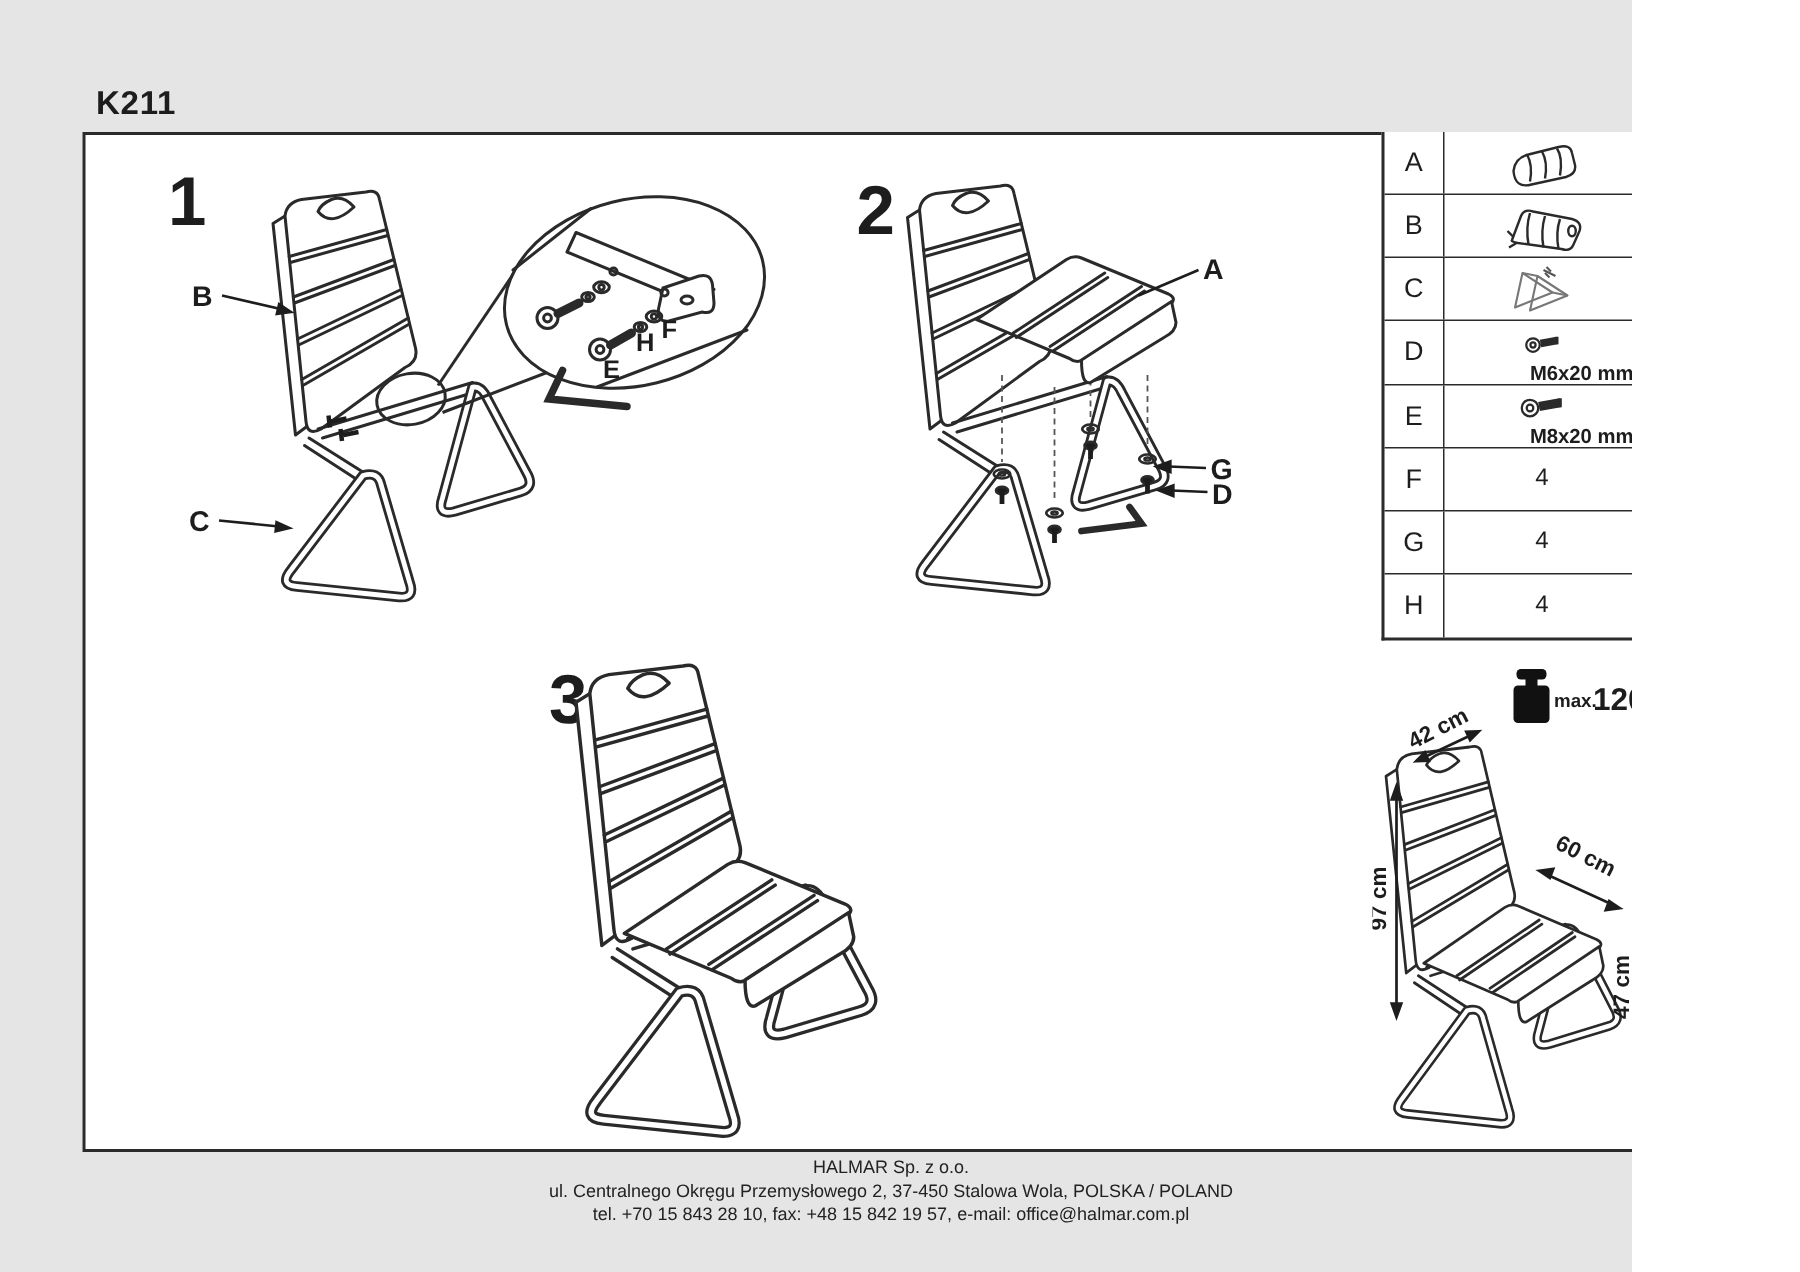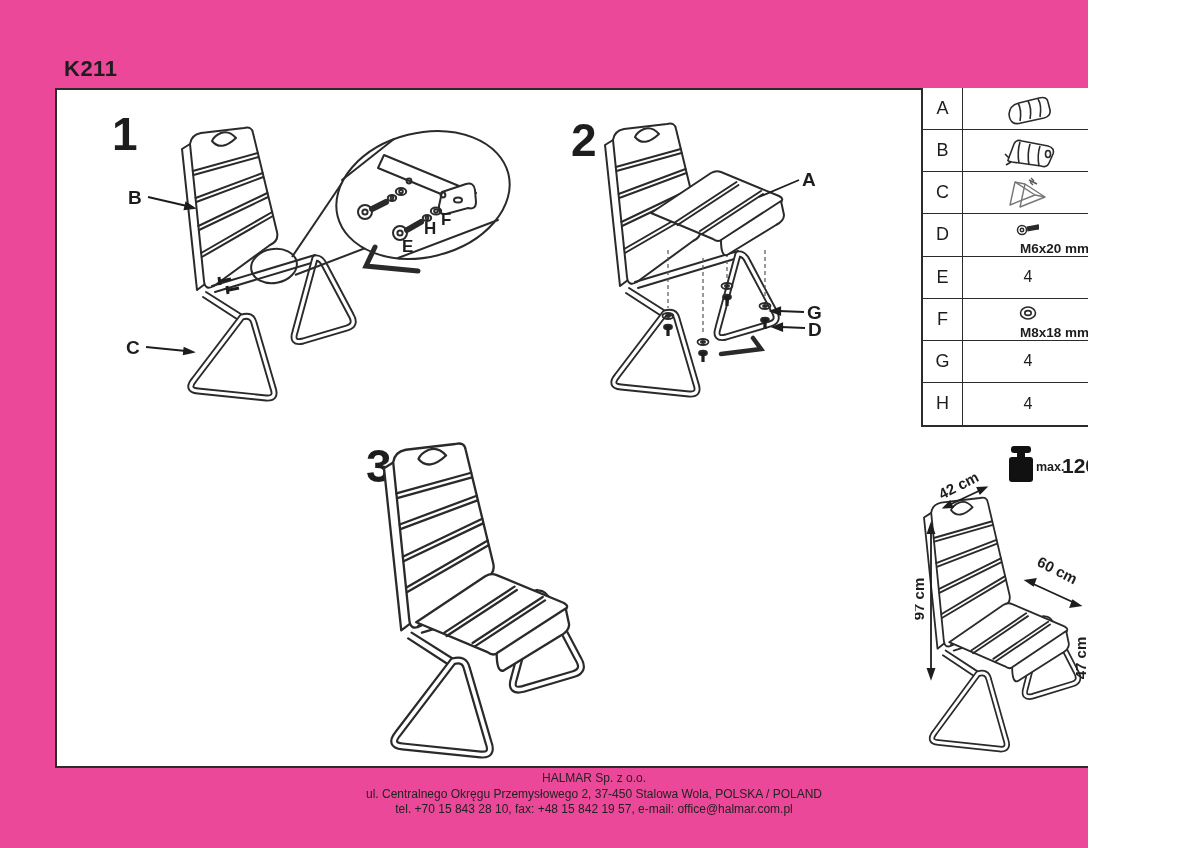--- a/index.html
+++ b/index.html
@@ -1,16 +1,16 @@
 <!DOCTYPE html>
 <html><head>
 <meta charset="utf-8">
 <style>
   html,body{margin:0;padding:0;background:#fff;}
-  .page{position:relative;width:1088px;height:848px;background:#ec4899;overflow:hidden;
+  .page{position:relative;width:1088px;height:848px;background:#e5e5e5;overflow:hidden;
         font-family:"Liberation Sans",sans-serif;color:#1d1d1d;}
   .title{position:absolute;left:64px;top:56px;font-size:22px;font-weight:bold;letter-spacing:.5px;}
   .main-box{position:absolute;left:55px;top:88px;width:1076px;height:676px;border:2px solid #2b2b2b;background:#fff;}
   .diagram{position:absolute;}
   svg text{font-family:"Liberation Sans",sans-serif;fill:#1d1d1d;}
   
   .parts-table{position:absolute;left:921px;top:88px;width:212px;height:337px;
                border-left:2px solid #2b2b2b;border-bottom:2px solid #2b2b2b;
                display:grid;grid-template-rows:repeat(8,1fr);background:#fff;}
   .prow{display:grid;grid-template-columns:40px 1fr 42px;border-bottom:1.5px solid #2b2b2b;}
@@ -234,32 +234,34 @@
           <path d="M21,11 L32,9" stroke-width="5"></path>
             <path d="M32,6.5 L32,11.5" stroke-width="2"></path>
         </svg>
         <span class="spec">M6x20 mm</span>
       </div>
       <div class="c-qty">4</div>
     </div>
 
     <div class="prow hw">
       <div class="c-letter">E</div>
+      <div class="c-img">
+        <svg width="46" height="24" viewBox="0 0 46 24" fill="none" stroke="#2a2a2a" stroke-width="1.5">
+          <circle cx="15" cy="13" r="5.5"></circle>
+            <circle cx="15" cy="13" r="2.2"></circle>
+          <path d="M21,12 L35,9.5" stroke-width="6"></path>
+            <path d="M35,6.5 L35,12.5" stroke-width="2.4"></path>
+        </svg>
+        <span class="spec">M8x20 mm</span>
+      </div>
       <div class="c-qty">4</div>
     </div>
 
     <div class="prow hw">
       <div class="c-letter">F</div>
-      <div class="c-img">
-        <svg width="40" height="24" viewBox="0 0 40 24" fill="none" stroke="#2a2a2a" stroke-width="1.6">
-          <ellipse cx="20" cy="12" rx="7.5" ry="6"></ellipse>
-            <ellipse cx="20" cy="12" rx="3.2" ry="2.4"></ellipse>
-        </svg>
-        <span class="spec">M8x18 mm</span>
-      </div>
       <div class="c-qty">4</div>
     </div>
 
     <div class="prow hw">
       <div class="c-letter">G</div>
       <div class="c-qty">4</div>
     </div>
 
     <div class="prow hw">
       <div class="c-letter">H</div>

